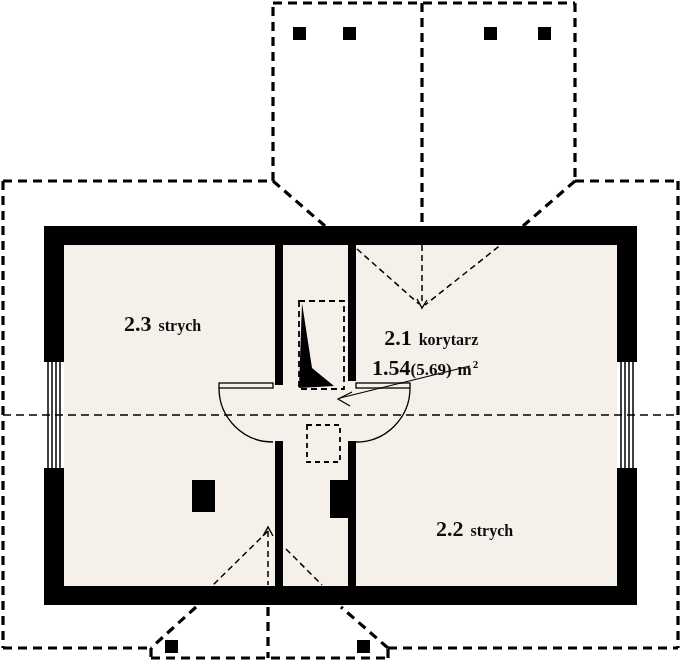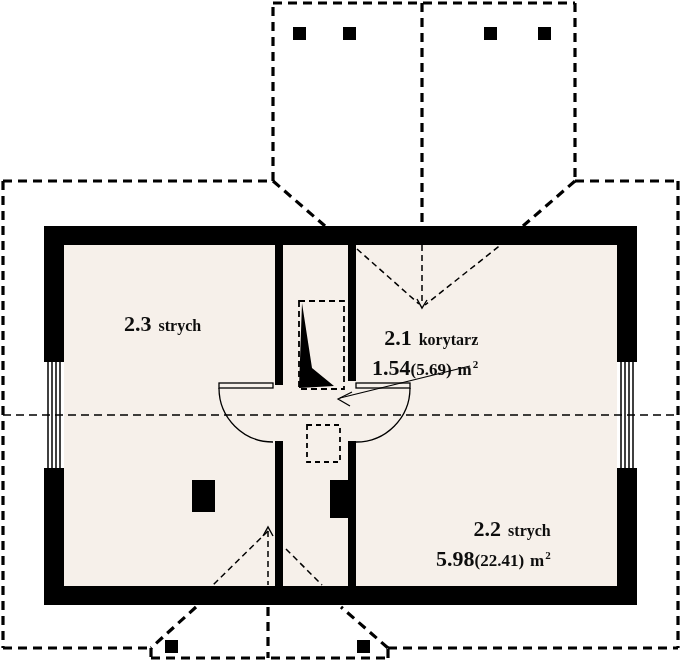--- a/index.html
+++ b/index.html
@@ -133,16 +133,15 @@
     <div class="l1"><span class="num">2.3</span><span class="rname">strych</span></div>
   </div>
 
   <div class="label" style="left:372px;top:324px;">
     <div class="l1"><span class="num">2.1</span><span class="rname">korytarz</span></div>
     <div class="l2"><span class="area">1.54</span><span class="gross">(5.69)</span><span class="gross unit">m</span><sup>2</sup></div>
   </div>
 
   <div class="label" style="left:436px;top:476px;margin-top:39px;">
     <div class="l1"><span class="num">2.2</span><span class="rname">strych</span></div>
-    <div class="l2"><span class="area">5.98</span><span class="gross">(22.41)</span><span class="gross unit">m</span><sup>2</sup></div>
   </div>
 
 </div>
 
 </body></html>

